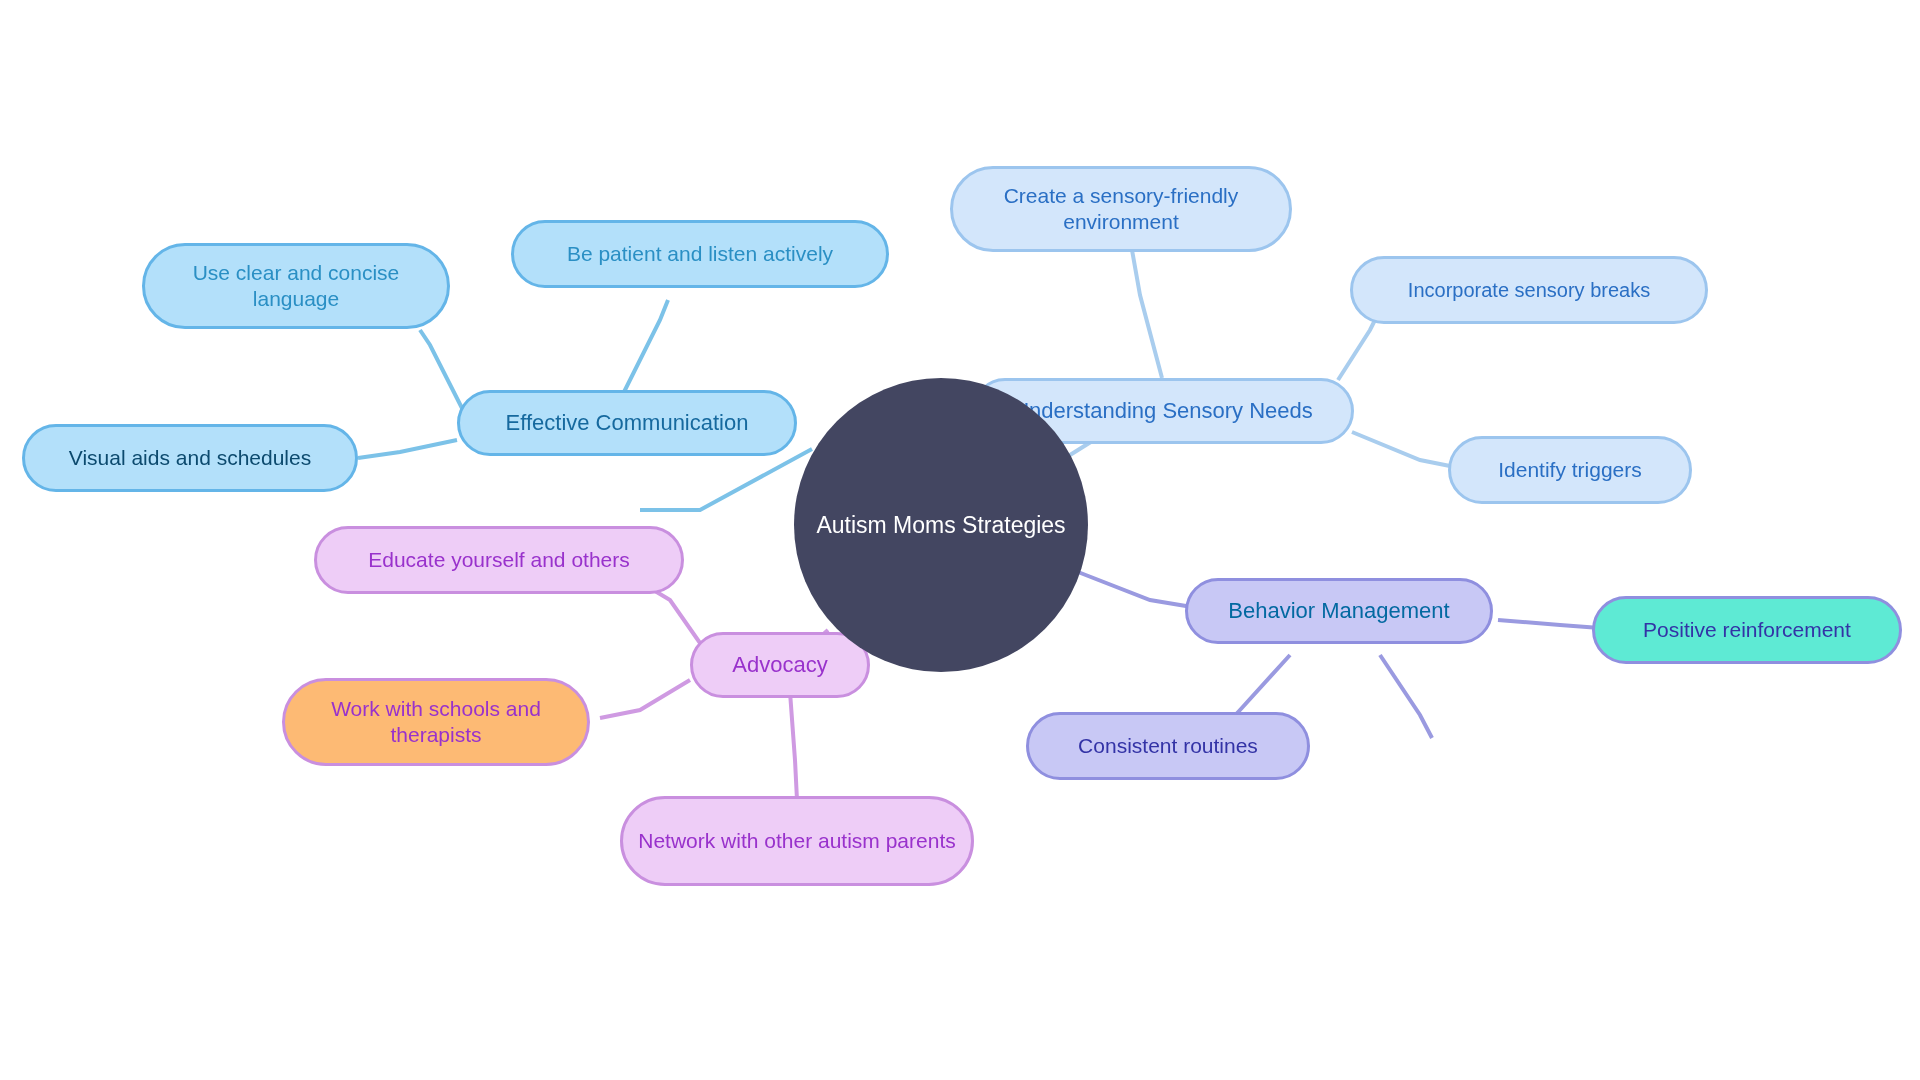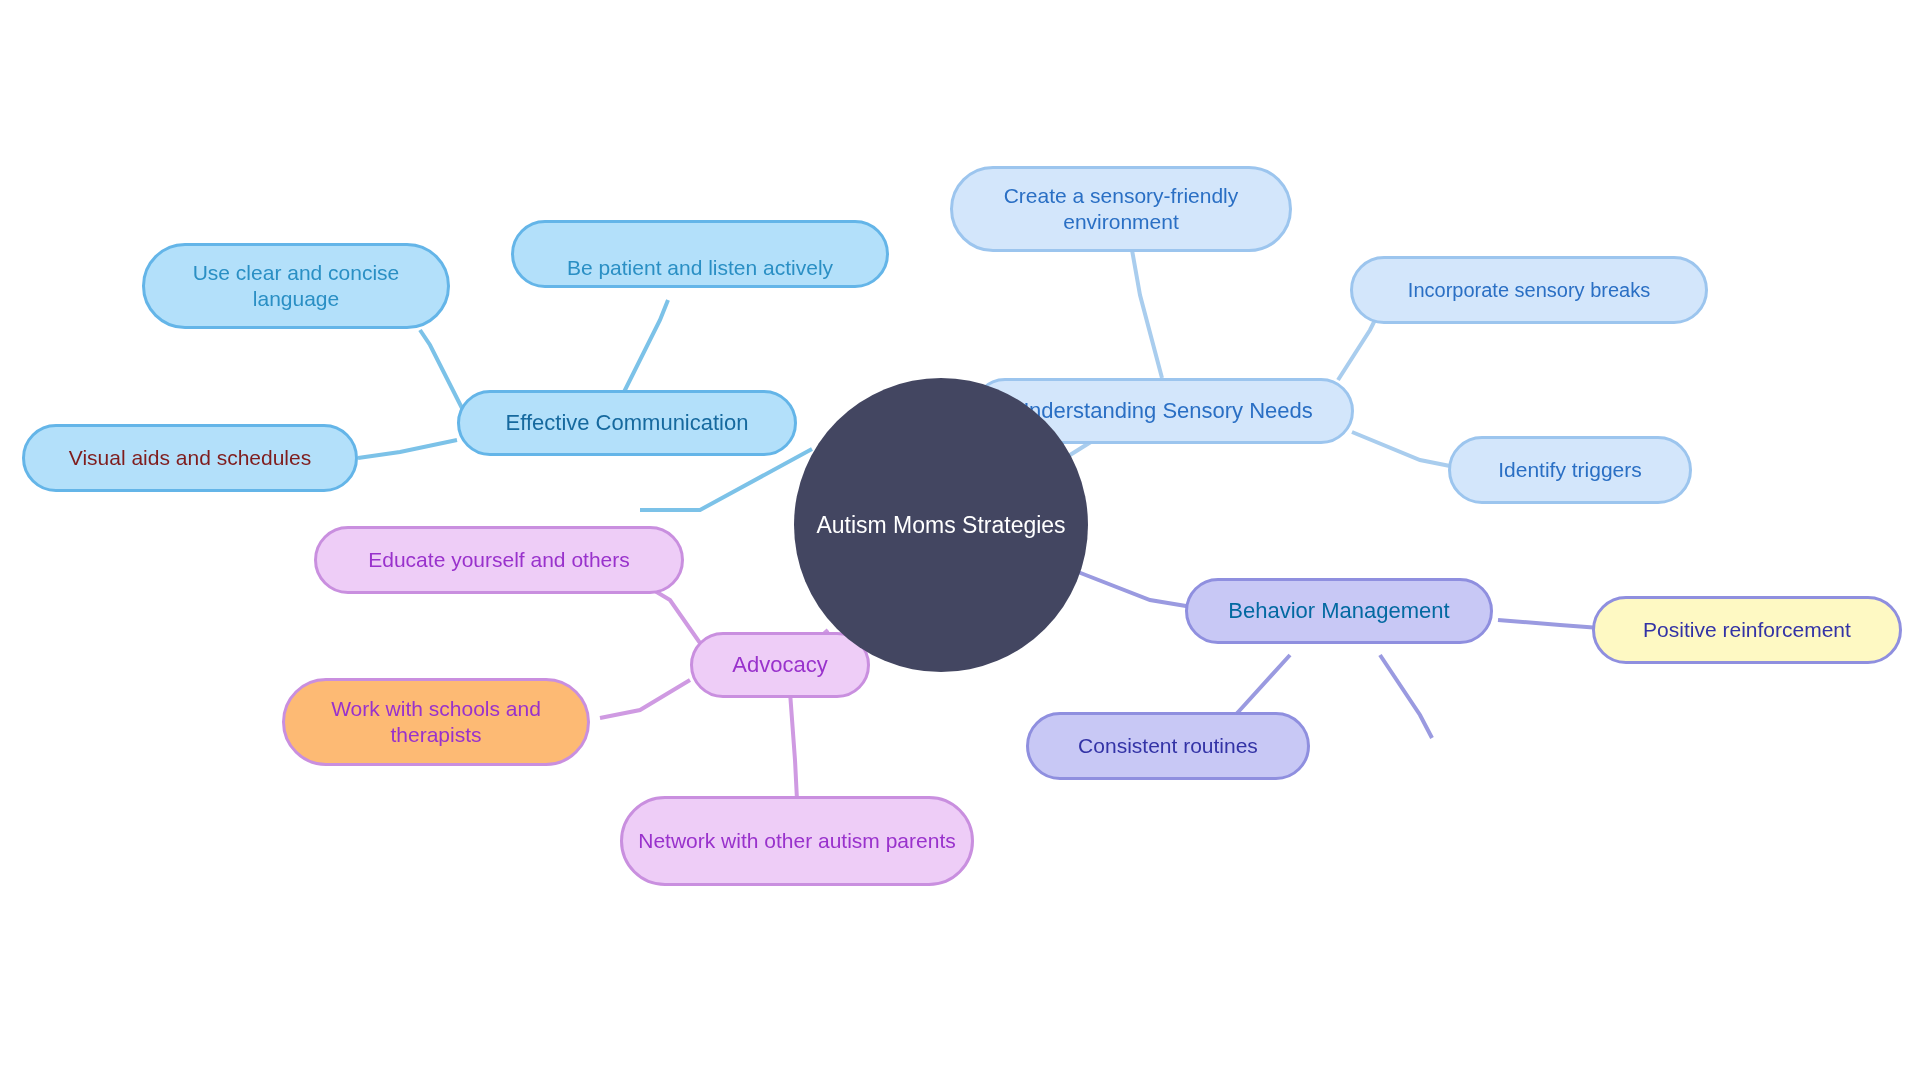--- a/index.html
+++ b/index.html
@@ -87,25 +87,25 @@
   </div>
 
   <div class="node rounded" style="left:457px; top:390px; width:340px; height:66px; background:#b3e0fa; border-color:#64b5e8; color:#16699e; font-size:22px;">
     <span>Effective Communication</span>
   </div>
 
   <div class="node rounded" style="left:142px; top:243px; width:308px; height:86px; background:#b3e0fa; border-color:#64b5e8; color:#2a8fc4; font-size:21px;">
     <span>Use clear and concise language</span>
   </div>
 
-  <div class="node rounded" style="left:511px; top:220px; width:378px; height:68px; background:#b3e0fa; border-color:#64b5e8; color:#2a8fc4; font-size:21px;align-items:flex-end;">
+  <div class="node rounded" style="left:511px; top:220px; width:378px; height:68px; background:#b3e0fa; border-color:#64b5e8; color:#2a8fc4; font-size:21px;">
     <span>Be patient and listen actively</span>
   </div>
 
-  <div class="node rounded" style="left:22px; top:424px; width:336px; height:68px; background:#b3e0fa; border-color:#64b5e8; color:#7f1d1d; font-size:21px;">
+  <div class="node rounded" style="left:22px; top:424px; width:336px; height:68px; background:#b3e0fa; border-color:#64b5e8; color:#0c4a6e; font-size:21px;">
     <span>Visual aids and schedules</span>
   </div>
 
   <div class="node rounded" style="left:972px; top:378px; width:382px; height:66px; background:#d3e6fb; border-color:#9cc5ee; color:#2a6fc4; font-size:22px;">
     <span>Understanding Sensory Needs</span>
   </div>
 
   <div class="node rounded" style="left:950px; top:166px; width:342px; height:86px; background:#d3e6fb; border-color:#9cc5ee; color:#2a6fc4; font-size:21px;">
     <span>Create a sensory-friendly environment</span>
   </div>
@@ -115,21 +115,21 @@
   </div>
 
   <div class="node rounded" style="left:1448px; top:436px; width:244px; height:68px; background:#d3e6fb; border-color:#9cc5ee; color:#2a6fc4; font-size:21px;">
     <span>Identify triggers</span>
   </div>
 
   <div class="node rounded" style="left:1185px; top:578px; width:308px; height:66px; background:#c8c8f5; border-color:#8f8fdf; color:#0369a1; font-size:22px;">
     <span>Behavior Management</span>
   </div>
 
-  <div class="node rounded" style="left:1592px; top:596px; width:310px; height:68px; background:#fef9c3; border-color:#8f8fdf; color:#3333a6; font-size:21px;">
+  <div class="node rounded" style="left:1592px; top:596px; width:310px; height:68px; background:#5eead4; border-color:#8f8fdf; color:#3333a6; font-size:21px;">
     <span>Positive reinforcement</span>
   </div>
 
   <div class="node rounded" style="left:1026px; top:712px; width:284px; height:68px; background:#c8c8f5; border-color:#8f8fdf; color:#3333a6; font-size:21px;">
     <span>Consistent routines</span>
   </div>
 
 
   <div class="node rounded" style="left:690px; top:632px; width:180px; height:66px; background:#eecdf7; border-color:#c98fdf; color:#9932cc; font-size:22px;">
     <span>Advocacy</span>

